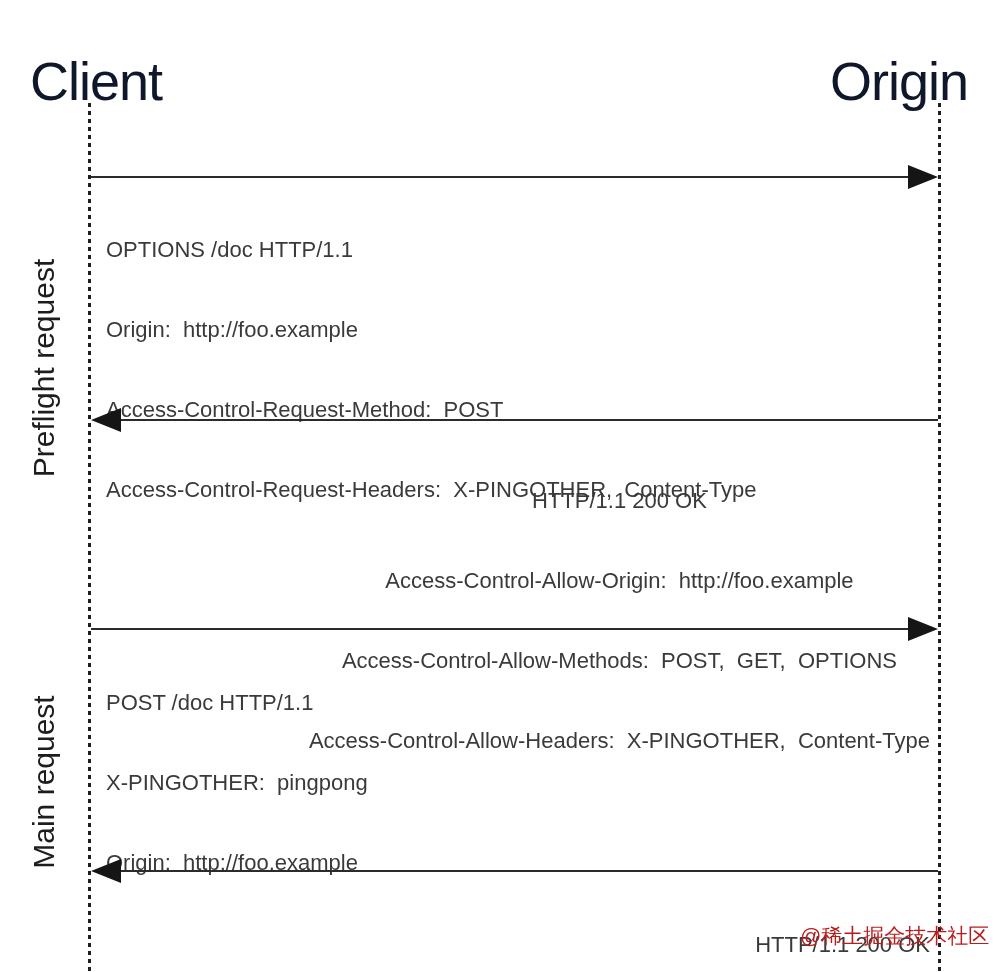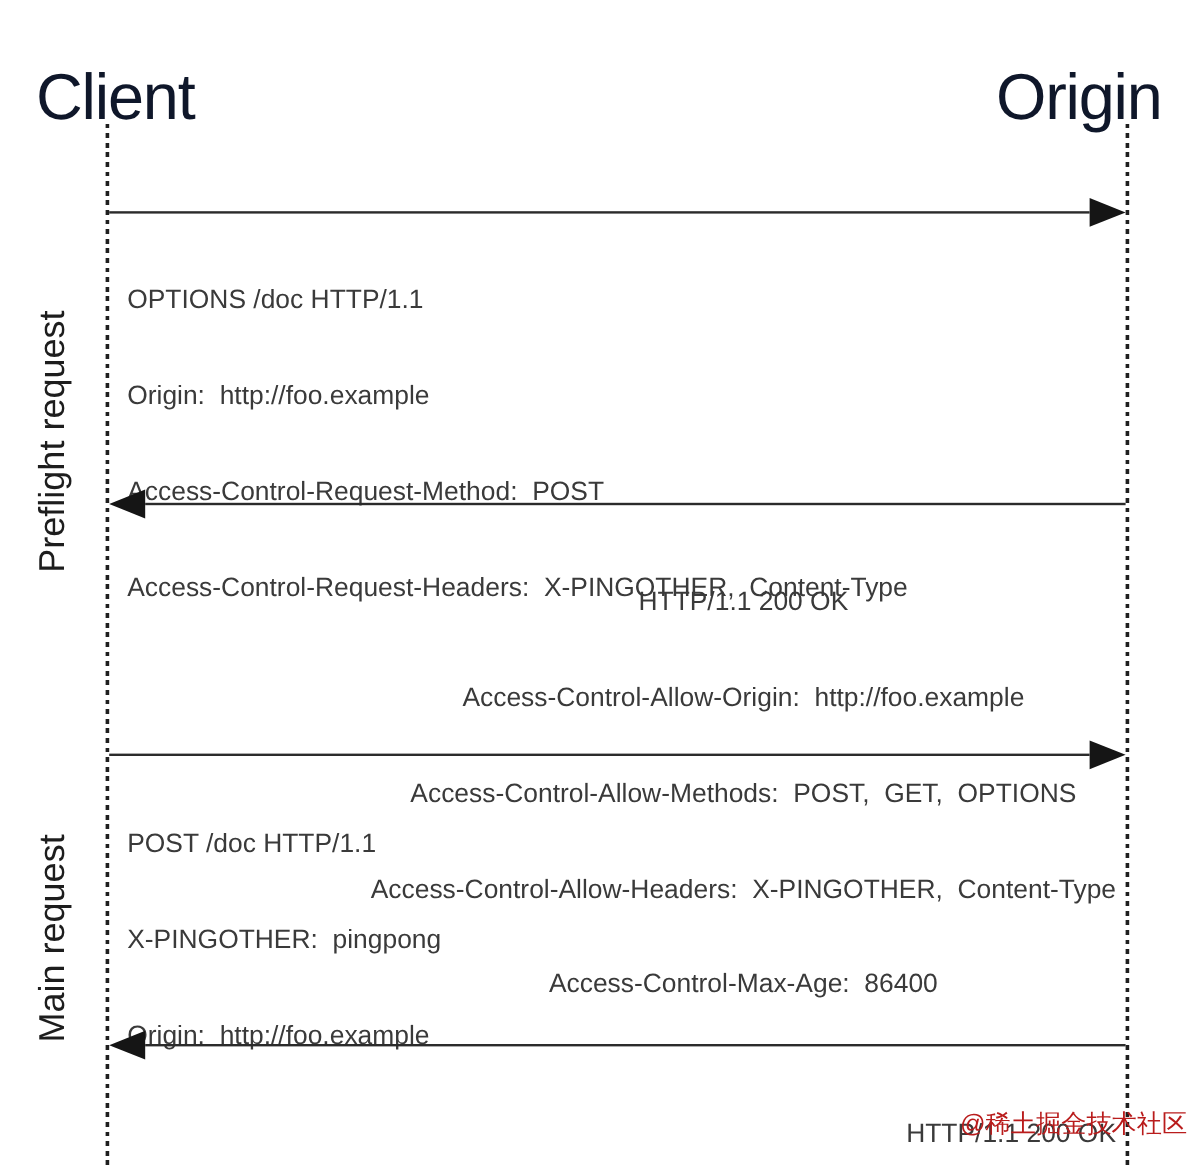--- a/index.html
+++ b/index.html
@@ -74,21 +74,20 @@
   </div>
 
   <div class="arrow" style="left:121px; top:419px; width:817px;">
     <span class="head left"></span>
   </div>
   <div class="msg right-aligned" style="right:64px; top:435px;">
     <div>HTTP/1.1 200 OK</div>
     <div>Access-Control-Allow-Origin:  http://foo.example</div>
     <div>Access-Control-Allow-Methods:  POST,  GET,  OPTIONS</div>
     <div>Access-Control-Allow-Headers:  X-PINGOTHER,  Content-Type</div>
-    <div>Access-Control-Max-Age:  86400</div>
   </div>
 
   <div class="arrow" style="left:91px; top:628px; width:817px;">
     <span class="head right"></span>
   </div>
   <div class="msg" style="left:106px; top:637px;">
     <div>POST /doc HTTP/1.1</div>
     <div>X-PINGOTHER:  pingpong</div>
     <div>Origin:  http://foo.example</div>
     

